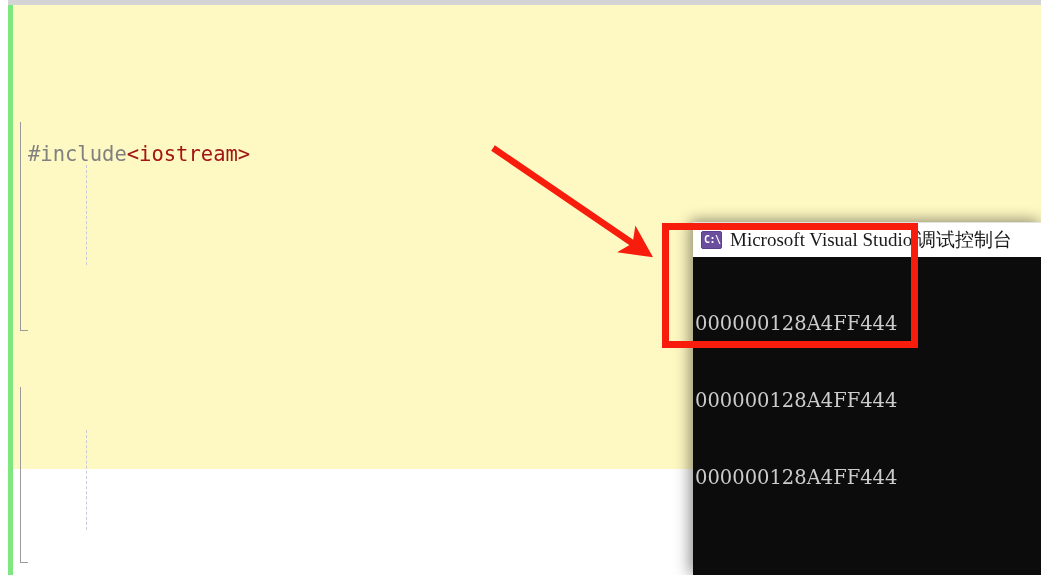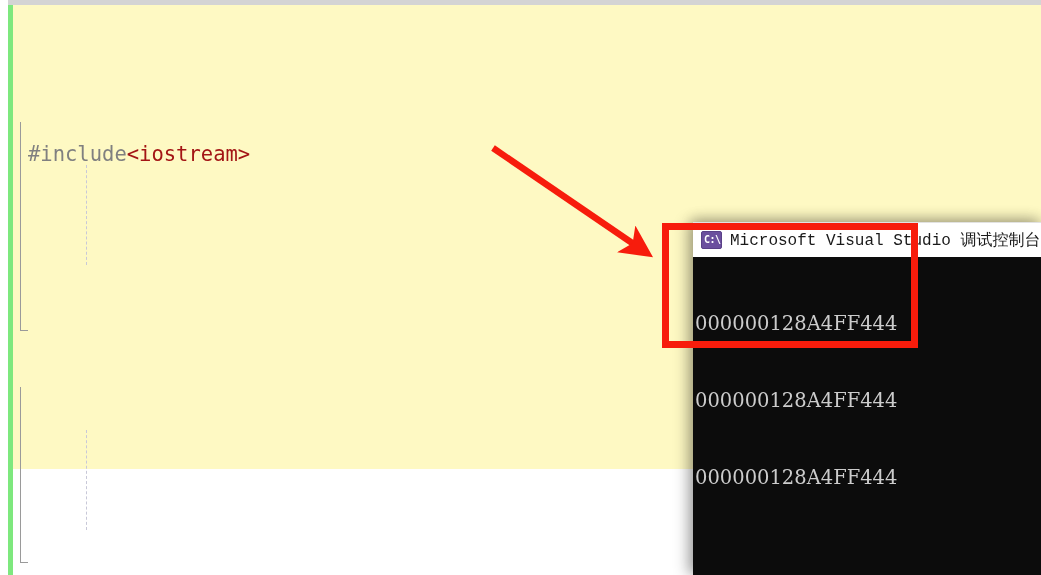--- a/index.html
+++ b/index.html
@@ -75,22 +75,22 @@
     margin-right: 8px; border: 1px solid #5a4088;
     box-sizing: border-box;
   }
   #console-icon span {
     position: absolute; left: 2px; top: 2px;
     font-family: "DejaVu Sans Mono", monospace;
     font-size: 10px; color: #ffffff; line-height: 12px;
     font-weight: bold; letter-spacing: -0.5px;
   }
   #console-title-text {
-    font-family: Liberation Mono, monospace;
-    font-size: 16px; color: #1a1a1a; white-space: nowrap;
+    font-family: Liberation Serif, serif;
+    font-size: 19px; color: #1a1a1a; white-space: nowrap;
   }
   #console-body {
     height: 319px; background: #0c0c0c;
     padding: 3px 0 0 2px;
     font-family: "DejaVu Serif", "Liberation Serif", serif;
     font-size: 19.5px;
     line-height: 25.6px;
     color: #cccccc;
     white-space: pre;
     overflow: hidden;

